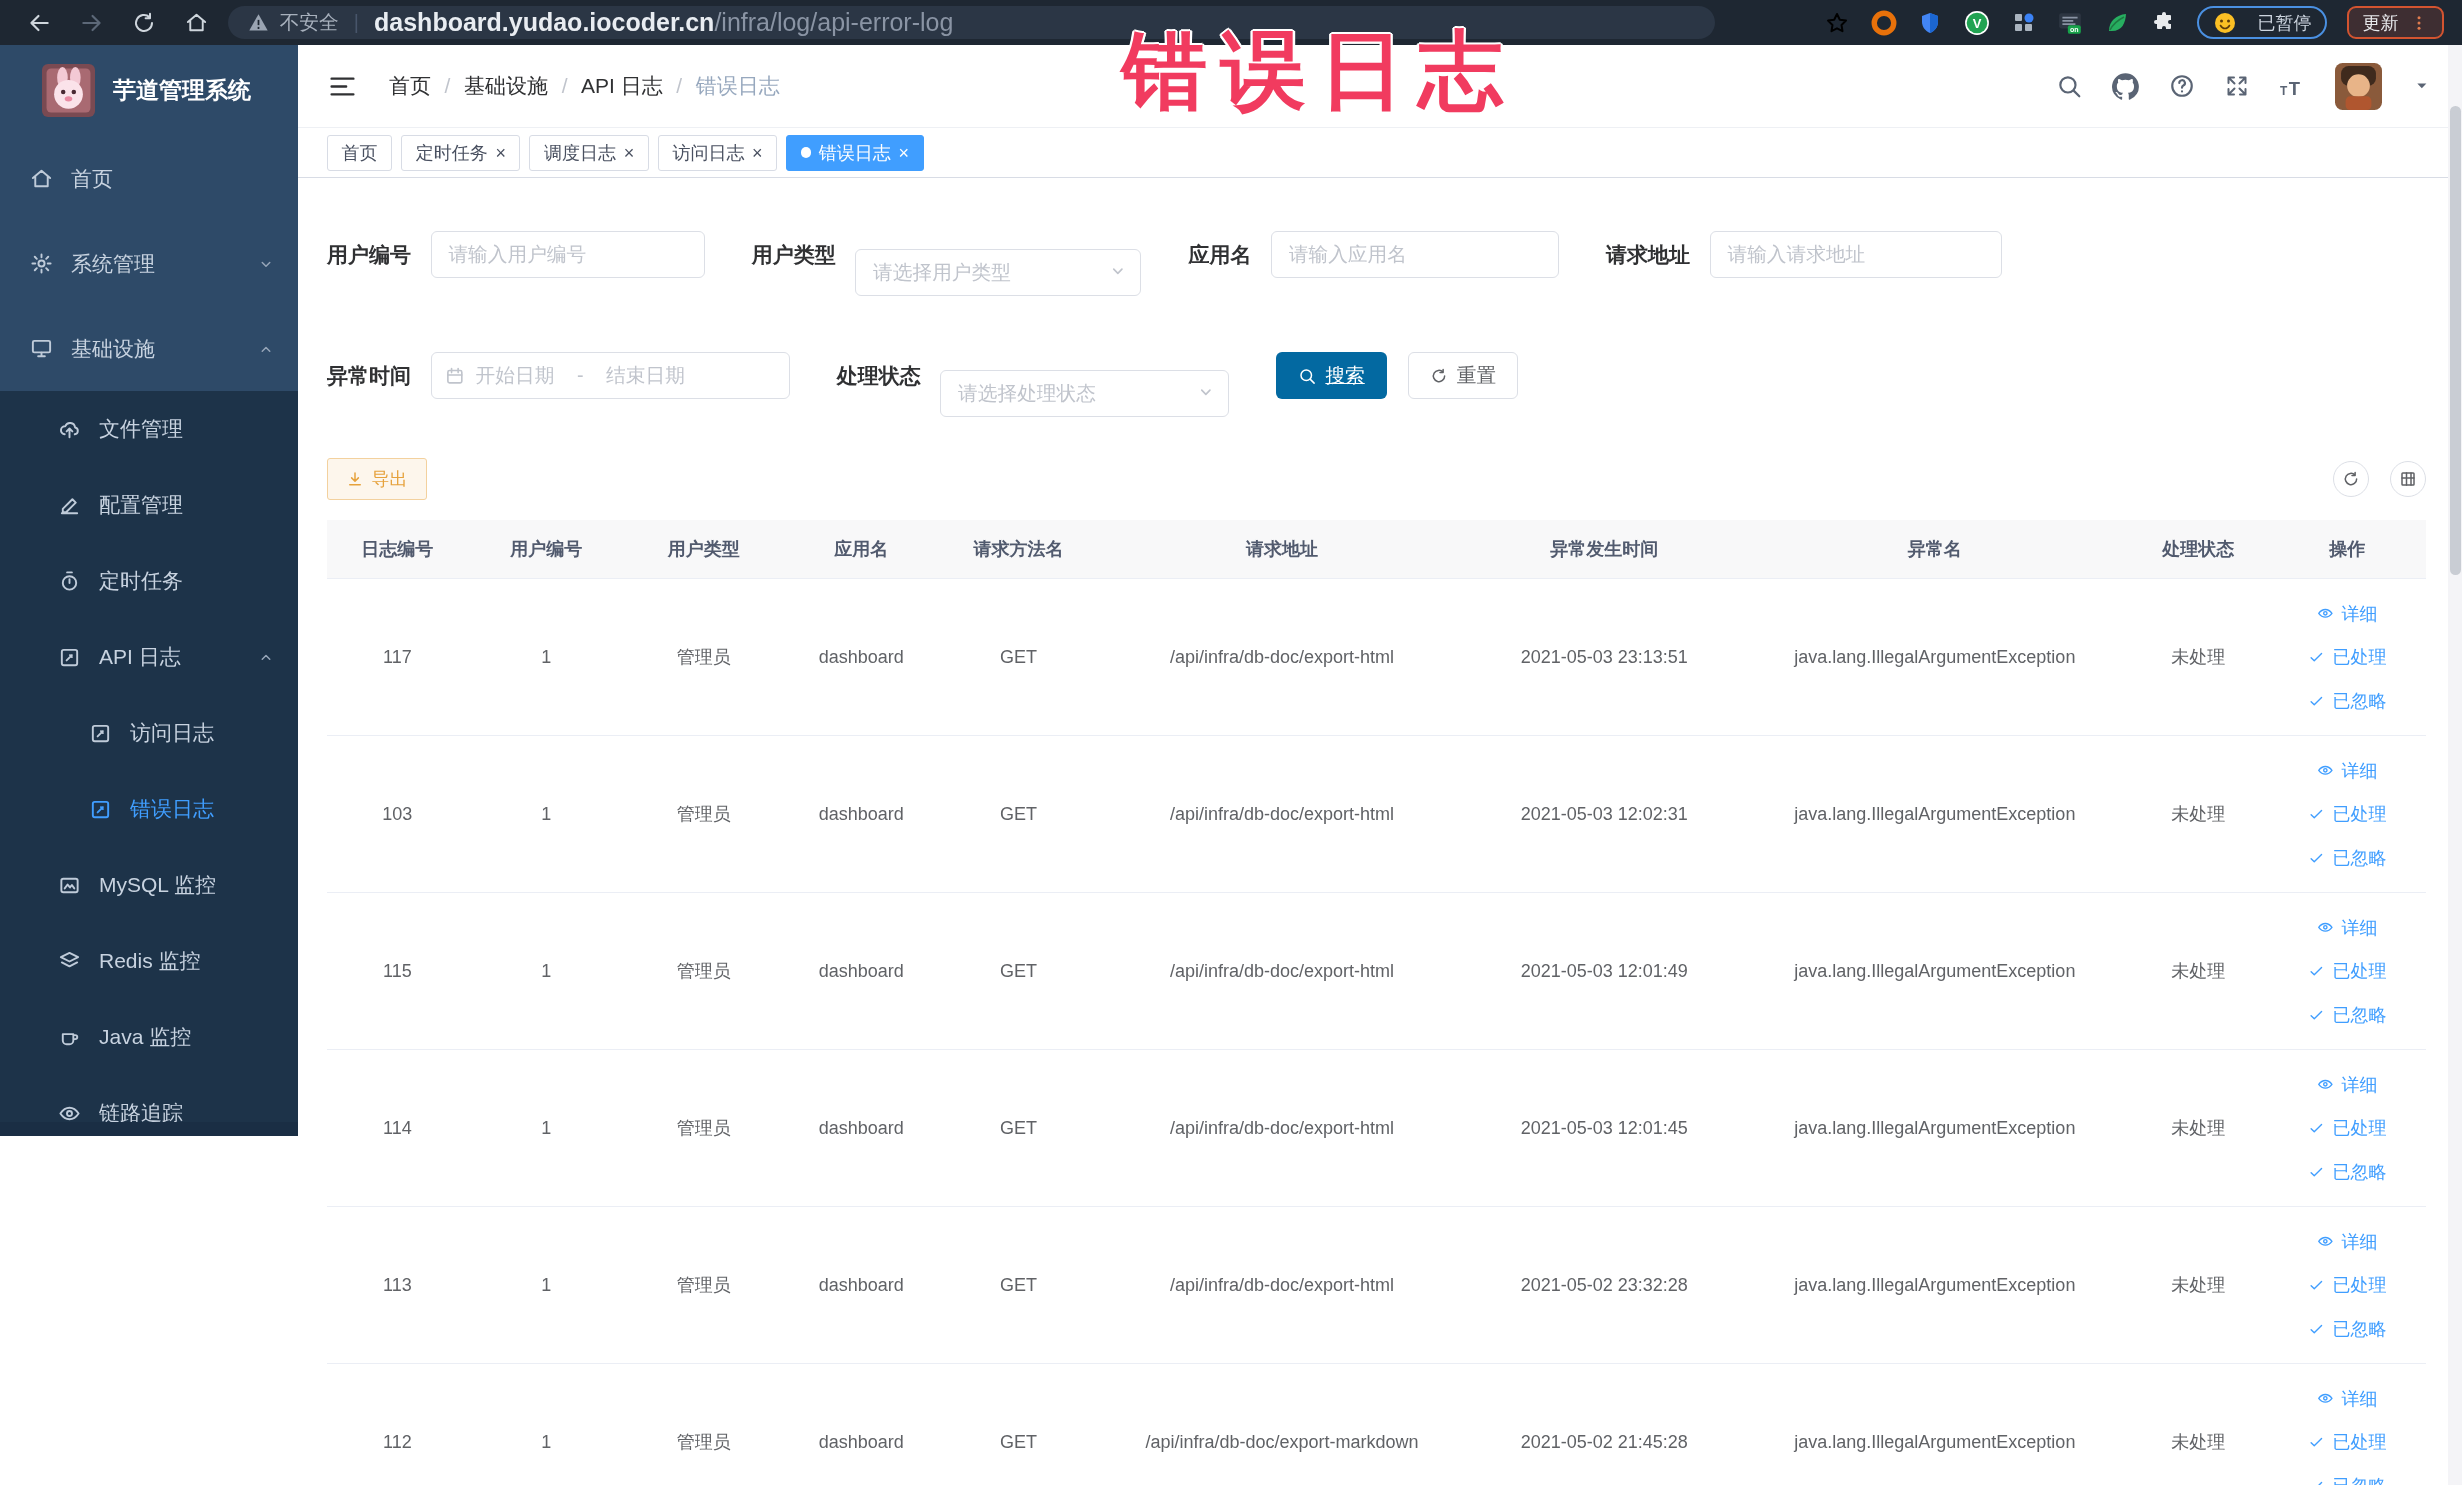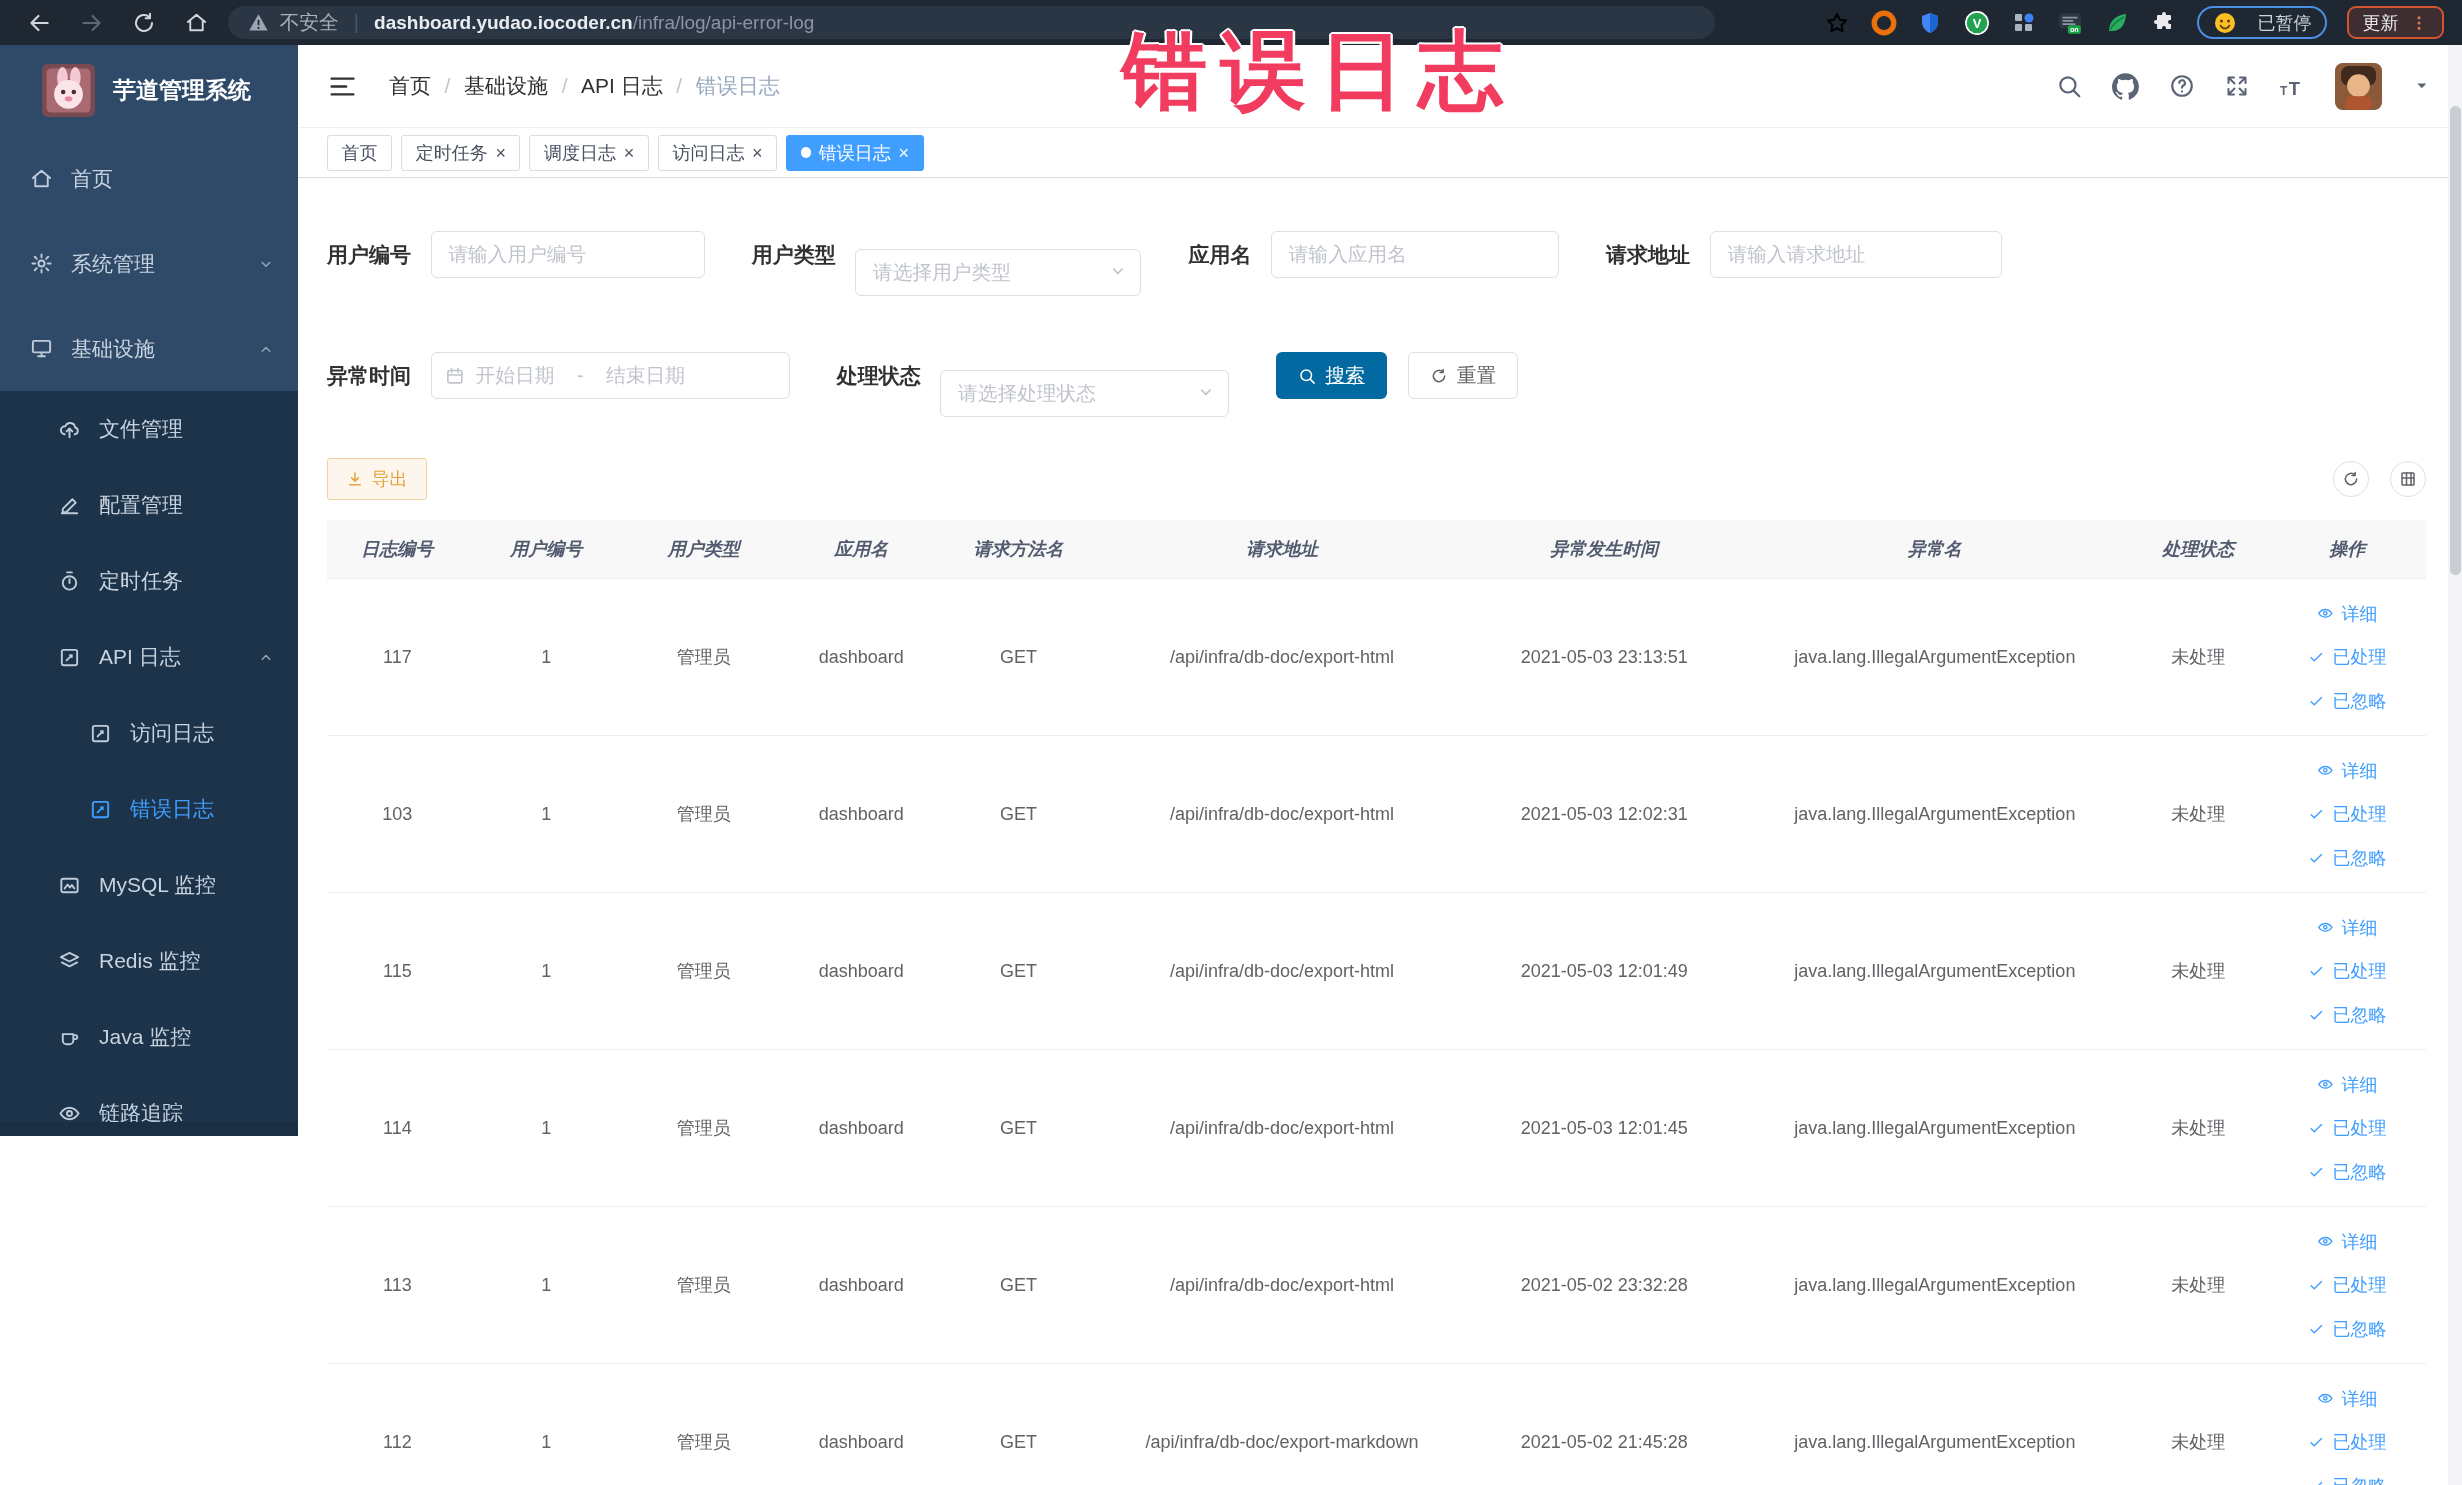--- a/index.html
+++ b/index.html
@@ -8,21 +8,21 @@
   .i { display:inline-flex; align-items:center; justify-content:center; }
   .i svg { display:block; }
 
   
   #browser-bar { position:absolute; top:0; left:0; width:2462px; height:45px; background:#1e2732; display:flex; align-items:center; padding:0 18px; gap:10.6px; }
   .nav-ic { width:42px; height:33px; display:flex; align-items:center; justify-content:center; color:#cfd6dd; border-radius:16.7px; }
   .nav-ic.dim { color:#5c6878; }
   #address-bar { height:33px; flex:0 0 1487px; background:#2b3645; border-radius:16.7px; display:flex; align-items:center; padding:0 19.7px; gap:10.6px; color:#9aa4b2; }
   #address-bar .sec-label { font-size:19.7px; color:#a7b0bc; }
   #address-bar .sep { color:#48556a; font-size:19.7px; margin:0 4.5px; }
-  .url { font-size:19px; }
+  .url { font-size:25px; }
   .url .domain { color:#e9edf2; font-weight:bold; }
   .url .path { color:#8a94a4; }
   #browser-right { margin-left:auto; display:flex; align-items:center; gap:19.7px; }
   .ext { width:27px; height:27px; display:flex; align-items:center; justify-content:center; }
   .pill { height:33px; display:flex; align-items:center; gap:21px; padding:0 13.6px; font-size:18px; border-radius:16.7px; }
   #paused-pill { border:2.3px solid #4a90e2; color:#cdd5df; }
   #update-pill { border:2.3px solid #d35430; border-radius:9px; background:rgba(211,84,48,.18); color:#e8eaed; gap:12px; }
 
   
   #app { position:absolute; top:45px; left:0; width:2462px; height:1091px; display:flex; }
@@ -74,21 +74,21 @@
   .btn { height:47px; border-radius:6px; font-size:19.7px; display:inline-flex; align-items:center; gap:9px; padding:0 21px; cursor:pointer; border:1.5px solid transparent; }
   #search-btn { background:#0369a1; color:#fff;text-decoration:underline; }
   #reset-btn { background:#fff; border-color:#dcdfe6; color:#606266; }
   #export-btn { height:42px; background:#fdf6ec; border:1.5px solid #f3d19e; color:#e6a23c; font-size:18px; border-radius:3px; display:inline-flex; align-items:center; gap:7.6px; padding:0 18px; cursor:pointer; }
   #toolbar { display:flex; align-items:center; margin-top:41px; }
   #toolbar-right { margin-left:auto; display:flex; gap:21px; }
   .circle-btn { width:36px; height:36px; border-radius:50%; border:1.5px solid #dcdfe6; background:#fff; color:#606266; display:flex; align-items:center; justify-content:center; cursor:pointer; }
 
   
   #log-table { width:100%; border-collapse:collapse; margin-top:19.7px; table-layout:fixed; }
-  #log-table th { background:#f8f8f9; color:#515a6e; font-size:18px; font-weight:bold; height:59px; border-bottom:1.5px solid #ebeef5; text-align:center;font-style:italic; }
+  #log-table th { background:#f8f8f9; color:#515a6e; font-size:18px; font-weight:bold; height:59px; border-bottom:1.5px solid #ebeef5; text-align:center; }
   #log-table td { height:157px; font-size:18px; color:#606266; text-align:center; border-bottom:1.5px solid #ebeef5; overflow:hidden; }
   .actions { display:flex; flex-direction:column; align-items:center; gap:19.7px; }
   .action-link { color:#409eff; font-size:18px; display:inline-flex; align-items:center; gap:8px; cursor:pointer; }
 
   
   #page-scrollbar { position:absolute; right:0; top:45px; width:13.6px; height:1440px; background:#f4f4f7; }
   #page-scrollbar .thumb { position:absolute; top:61px; left:1.5px; width:10.6px; height:469px; border-radius:5.3px; background:#c9cdd4; }
 
   
   #annotation { position:absolute; left:1122px; top:13.6px; z-index:50; font-size:85px; font-weight:bold; letter-spacing:13.6px; color:#f13b5f; pointer-events:none;

